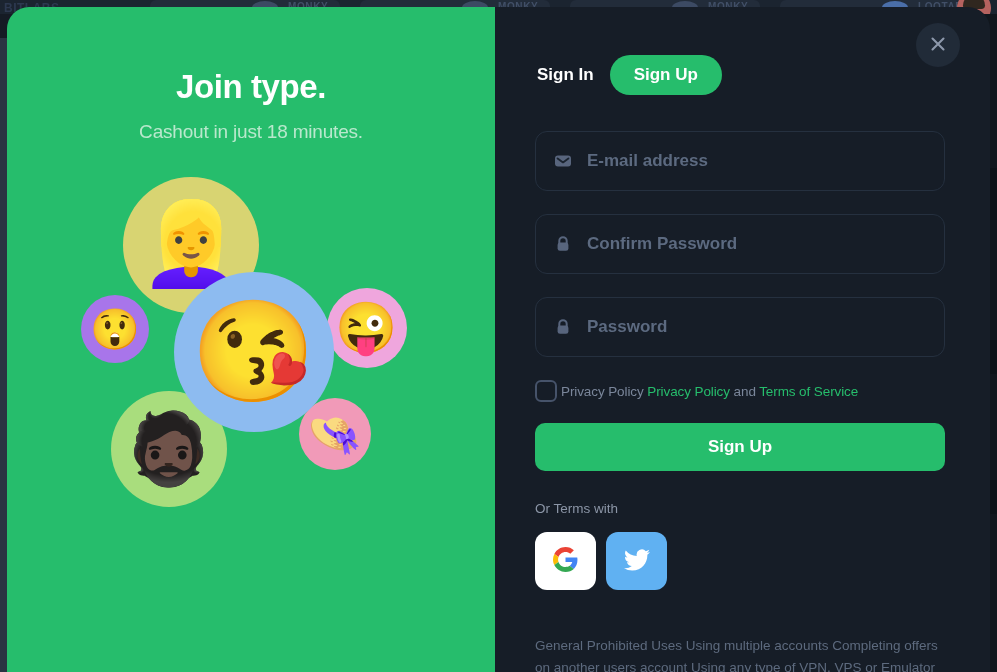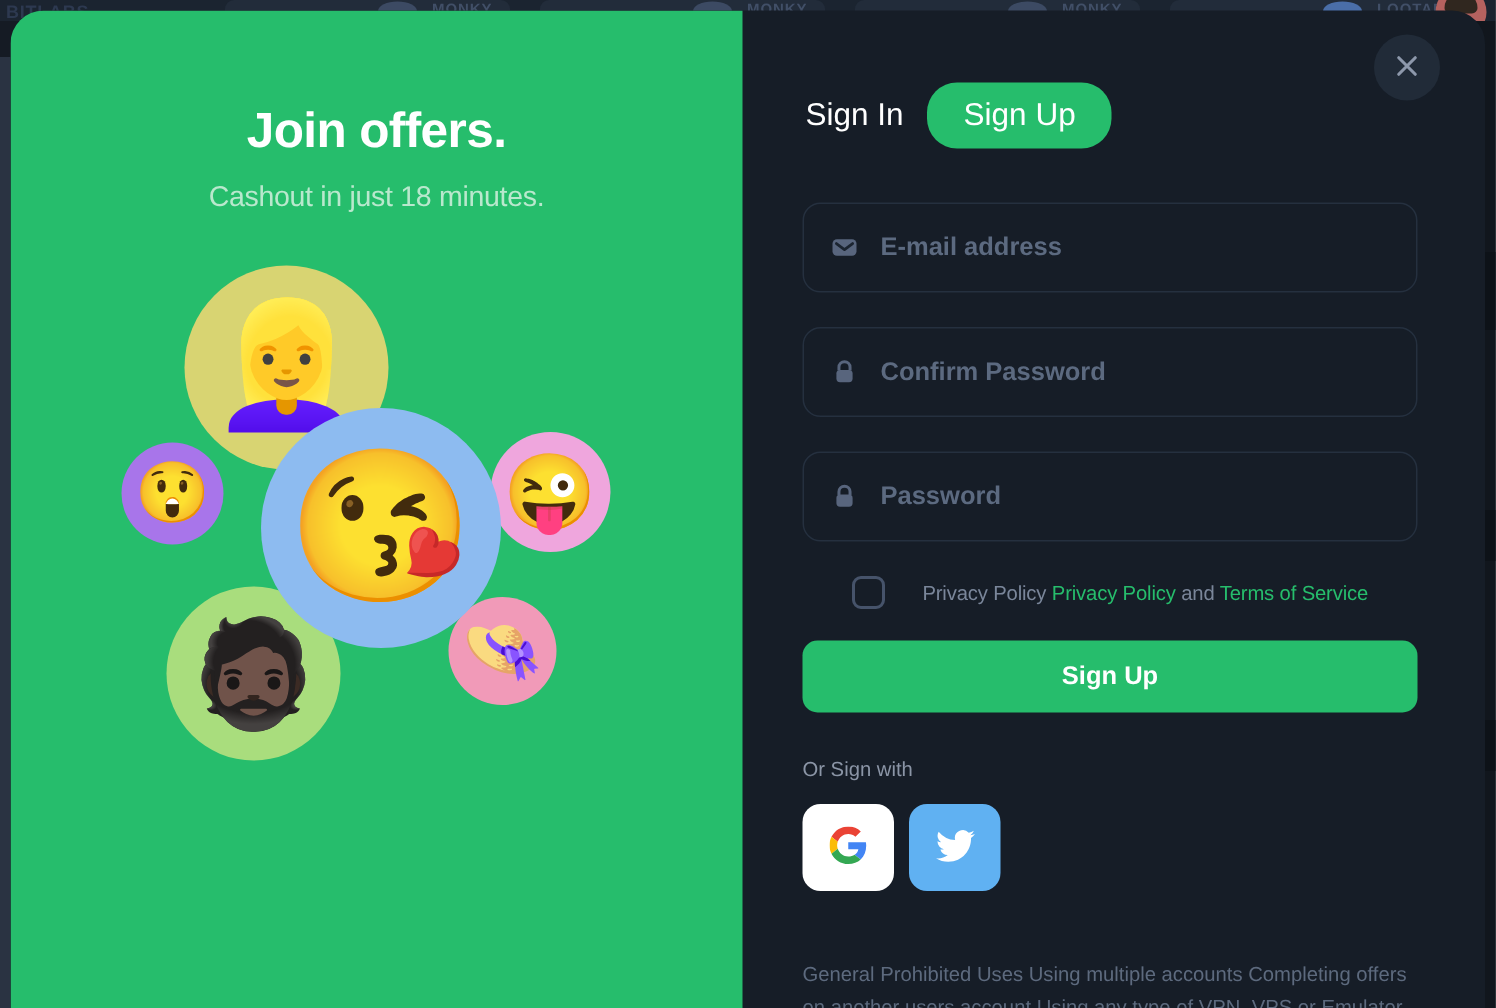--- a/index.html
+++ b/index.html
@@ -175,22 +175,22 @@
     padding: 48px 45px 0 40px;
   }
 
   .tabs {
     display: flex;
     align-items: center;
     gap: 14px;
     margin-bottom: 36px;
   }
   .tab {
-    font-size: 21px;
-    font-weight: 400;
+    font-size: 17px;
+    font-weight: 700;
     color: #ffffff;
     padding: 4px 2px;
     cursor: pointer;
     background: none;
     border: none;
     font-family: inherit;
     text-align: right;
   }
   .tab.active {
     background: #26bd6c;
@@ -230,24 +230,23 @@
   }
   .field input::placeholder {
     color: #5c6a80;
     font-weight: 700;
     opacity: 1;
   }
 
   .consent {
     display: flex;
     align-items: center;
-    gap: 25px;
+    gap: 4px;
     margin-top: 17px;
     margin-bottom: 21px;
-    justify-content: center;
   }
   .checkbox {
     width: 22px; height: 22px;
     flex: 0 0 22px;
     border: 2px solid #46536a;
     border-radius: 6px;
     background: transparent;
     cursor: pointer;
   }
   .consent-text {
@@ -364,21 +363,21 @@
 
   <button class="close-btn" aria-label="close">
     <span>
       <svg width="20" height="20" viewBox="0 0 20 20" aria-hidden="true">
         <path d="M4.5 4.5 L15.5 15.5 M15.5 4.5 L4.5 15.5" stroke="#8d98ab" stroke-width="2.1" stroke-linecap="round"></path>
       </svg>
     </span>
   </button>
 
   <div class="promo">
-    <div class="promo-title">Join offers.</div>
+    <div class="promo-title">Join type.</div>
     <div class="promo-sub">Cashout in just 18 minutes.</div>
 
     <div class="cluster">
       <div class="av av-yellow" style="background: rgb(216, 212, 114);">
         <span class="face">👱‍♀️</span>
       </div>
       <div class="av av-purple" style="background: rgb(168, 117, 234);">
         <span class="face">😲</span>
       </div>
       <div class="av av-lgreen" style="background: rgb(169, 221, 125);">
@@ -438,21 +437,21 @@
       <div class="consent-text">
         <span>Privacy Policy</span>
         <a class="link-green">Privacy Policy</a>
         <span>and</span>
         <a class="link-green">Terms of Service</a>
       </div>
     </div>
 
     <button class="btn-primary">Sign Up</button>
 
-    <div class="or-label">Or Sign with</div>
+    <div class="or-label">Or Terms with</div>
 
     <div class="socials">
       <button class="social-btn google">
         <span>
           <svg width="25" height="25" viewBox="0 0 48 48" aria-hidden="true">
             <path fill="#EA4335" d="M24 9.5c3.54 0 6.71 1.22 9.21 3.6l6.85-6.85C35.9 2.38 30.47 0 24 0 14.62 0 6.51 5.38 2.56 13.22l7.98 6.19C12.43 13.72 17.74 9.5 24 9.5z"></path>
             <path fill="#4285F4" d="M46.98 24.55c0-1.57-.15-3.09-.38-4.55H24v9.02h12.94c-.58 2.96-2.26 5.48-4.78 7.18l7.73 6c4.51-4.18 7.09-10.36 7.09-17.65z"></path>
             <path fill="#FBBC05" d="M10.53 28.59c-.48-1.45-.76-2.99-.76-4.59s.27-3.14.76-4.59l-7.98-6.19C.92 16.46 0 20.12 0 24c0 3.88.92 7.54 2.56 10.78l7.97-6.19z"></path>
             <path fill="#34A853" d="M24 48c6.48 0 11.93-2.13 15.89-5.81l-7.73-6c-2.15 1.45-4.92 2.3-8.16 2.3-6.26 0-11.57-4.22-13.47-9.91l-7.98 6.19C6.51 42.62 14.62 48 24 48z"></path>
           </svg>

